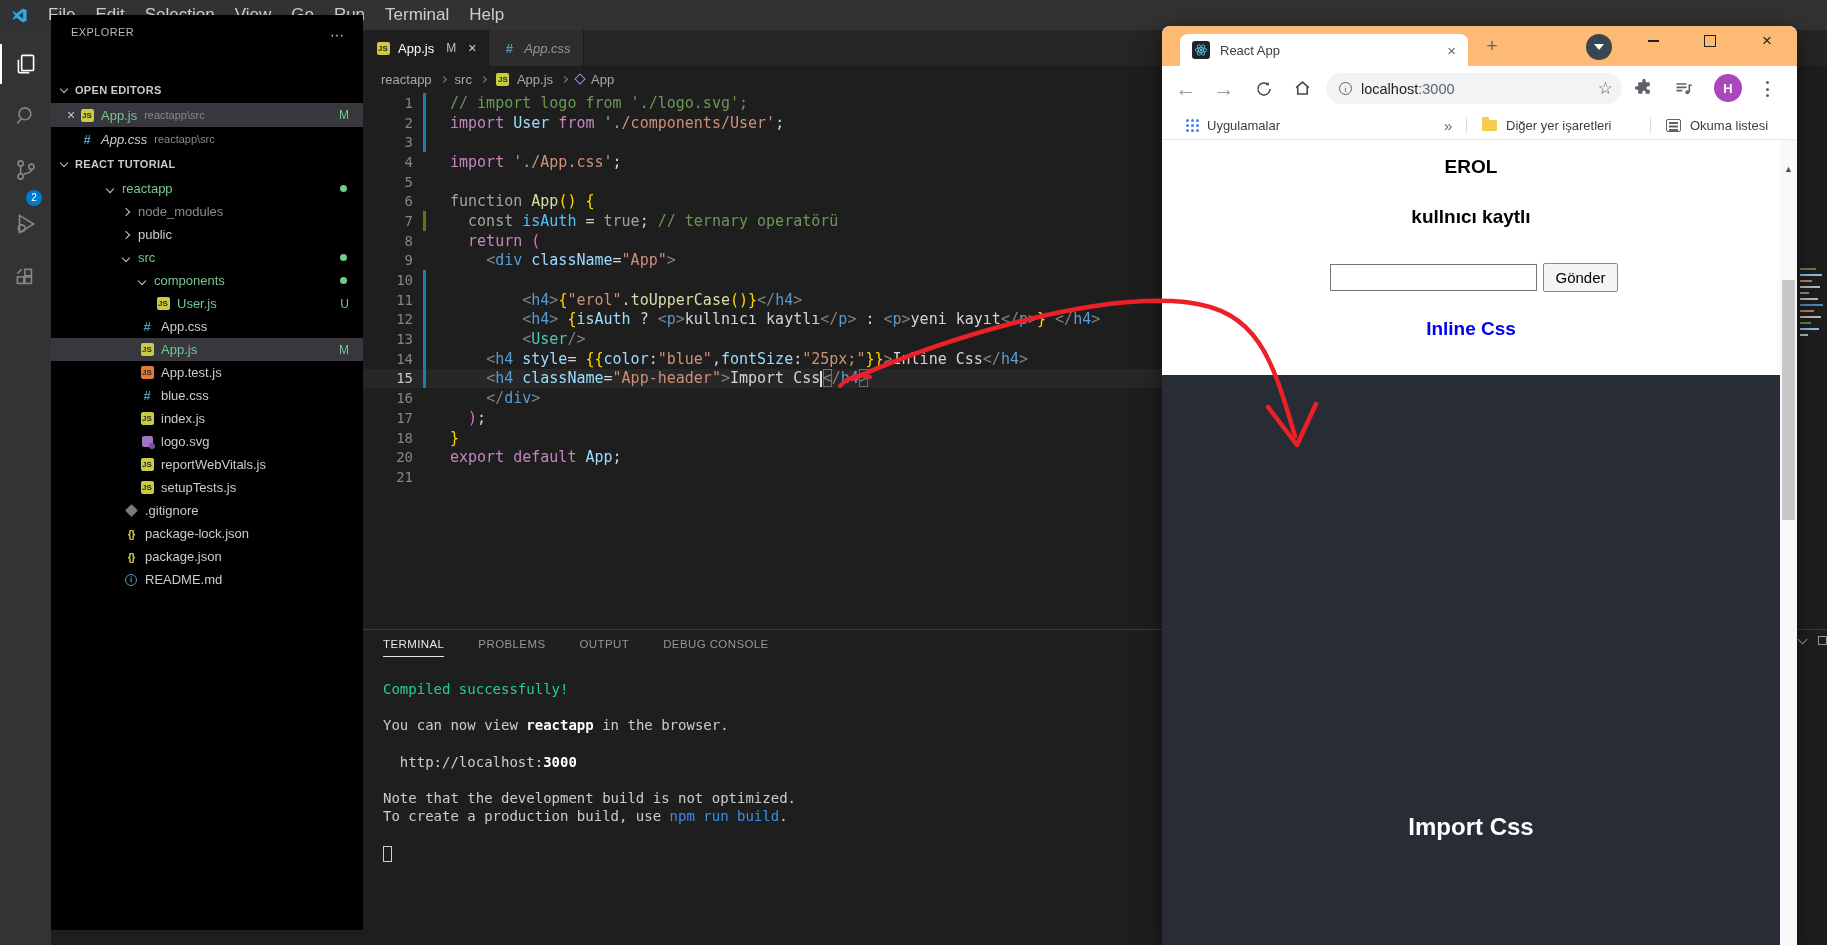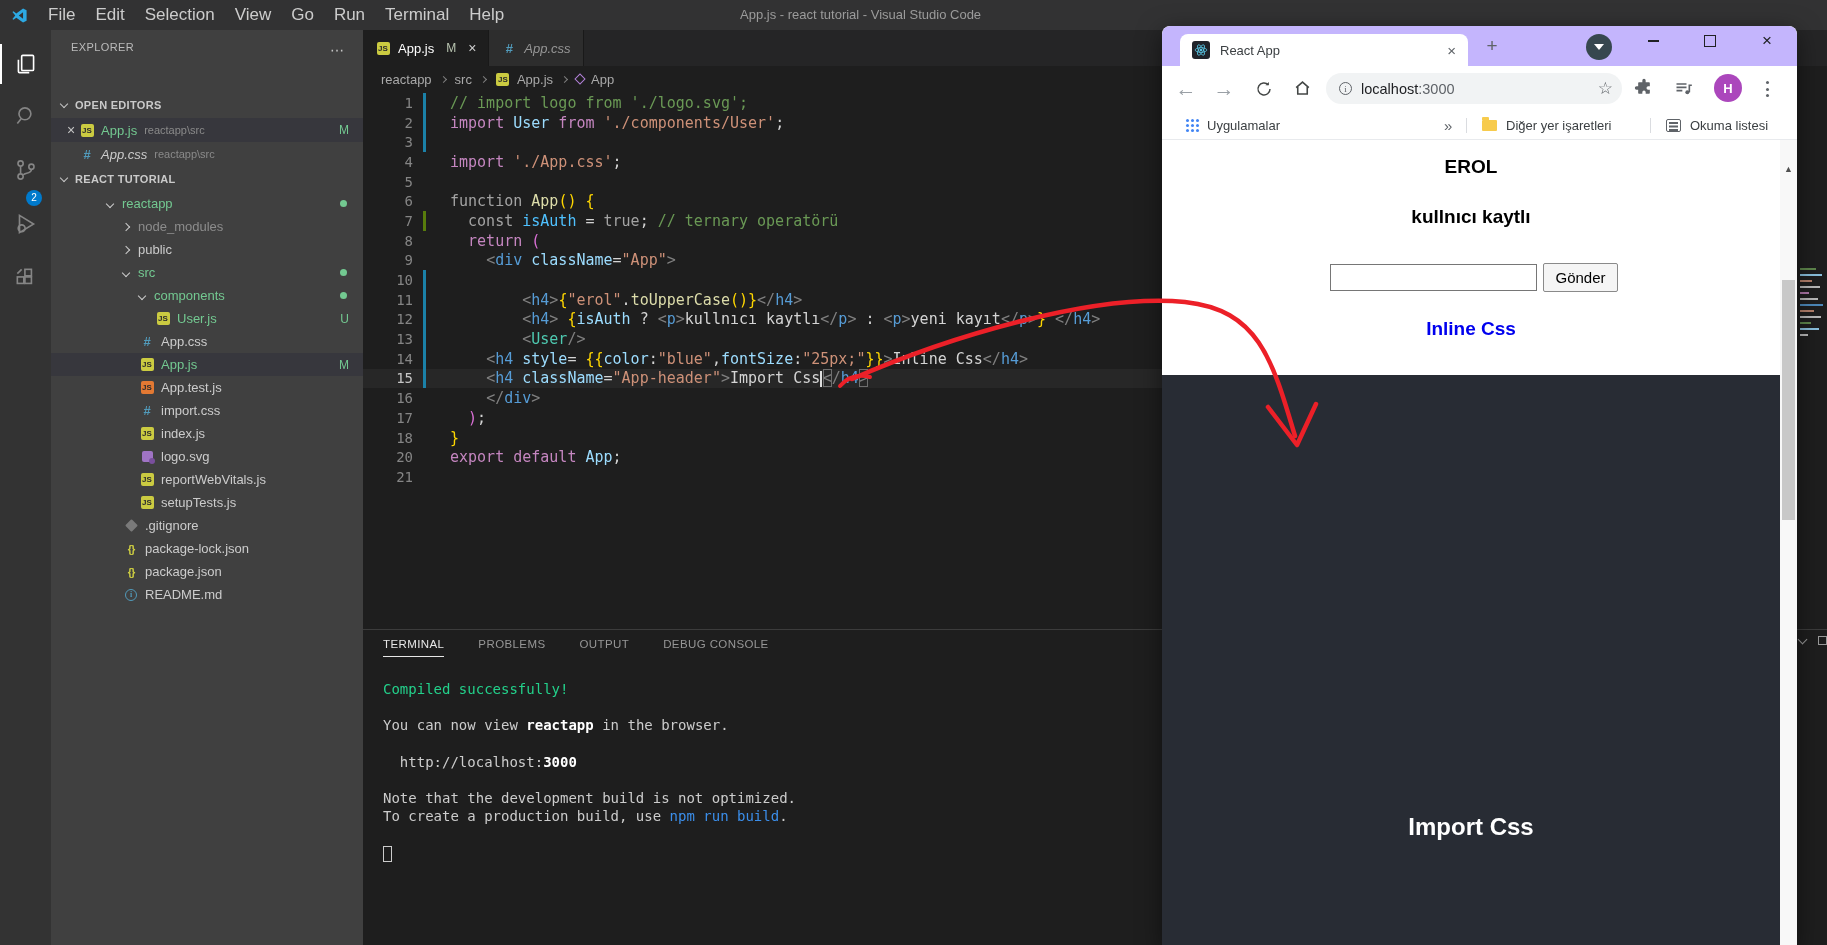--- a/index.html
+++ b/index.html
@@ -11,21 +11,21 @@
   .menu-item{color:#cccccc;font-size:17px;padding:0 10px;line-height:30px}
   #win-title{position:absolute;left:740px;top:0;line-height:30px;color:#9b9b9b;font-size:13px}
   #vsc-ctrl-sliver{position:absolute;left:1802px;top:13px;width:13px;height:2px;background:#b5b5b5}
   #activitybar{position:absolute;left:0;top:30px;width:51px;height:915px;background:#333333;z-index:1}
   .act-ico{position:absolute;left:0;width:51px;height:48px;display:flex;align-items:center;justify-content:center}
   .act-ico svg{stroke:#858585;fill:none;stroke-width:1.5}
   .act-ico.active svg{stroke:#ffffff}
   .act-ico.active:before{content:"";position:absolute;left:0;top:4px;bottom:4px;width:2px;background:#fff}
   #scm-badge{position:absolute;left:26px;top:190px;width:16px;height:16px;border-radius:50%;background:#007acc;color:#fff;font-size:10px;text-align:center;line-height:16px;z-index:2}
   
-  #sidebar{position:absolute;left:51px;top:30px;width:312px;height:915px;background:#404040;color:#cccccc;z-index:1}
+  #sidebar{position:absolute;left:51px;top:15px;width:312px;height:915px;background:#000000;color:#cccccc;z-index:1}
   #expl-title{position:absolute;left:20px;top:11px;font-size:11px;letter-spacing:.4px;color:#bbbbbb}
   #expl-dots{position:absolute;right:18px;top:12px;color:#c5c5c5;font-size:14px;letter-spacing:1px}
   .sect-head{position:absolute;left:0;width:312px;height:22px;font-size:11px;font-weight:bold;color:#cacaca;letter-spacing:.3px;display:flex;align-items:center}
   .chev{display:inline-block;width:6px;height:6px;border-right:1.4px solid #c5c5c5;border-bottom:1.4px solid #c5c5c5;transform:rotate(45deg);margin:0 8px 2px 10px}
   .erow{position:absolute;left:0;width:312px;height:24px;display:flex;align-items:center;font-size:13px}
   .erow.sel,.trow.sel{background:#37373d}
   .trow{position:absolute;left:0;width:312px;height:23px;display:flex;align-items:center;font-size:13px}
   .fpath{color:#8a8a8a;font-size:11px;margin-left:7px}
   .badge{position:absolute;right:14px;color:#73c991;font-size:12px}
   .gdot{position:absolute;right:16px;width:7px;height:7px;border-radius:50%;background:#73c991}
@@ -79,21 +79,21 @@
   #term{position:absolute;left:20px;top:50px;font-family:"DejaVu Sans Mono",monospace;font-size:14px;line-height:18.2px;white-space:pre}
   .t-fg{color:#cccccc}.t-green{color:#23d18b}.t-bold{color:#ffffff;font-weight:bold}.t-blue{color:#3b8eea}
   .t-cursor{display:inline-block;width:9px;height:16px;border:1px solid #cccccc;vertical-align:middle}
   
   #minimap{position:absolute;left:1800px;top:268px;width:26px}
   #minimap div{height:2px;margin-bottom:4px;opacity:.85}
   #panel-sliver-chev{position:absolute;left:1799px;top:636px;width:7px;height:7px;border-right:1.5px solid #9a9a9a;border-bottom:1.5px solid #9a9a9a;transform:rotate(45deg)}
   #panel-sliver-box{position:absolute;left:1818px;top:636px;width:9px;height:9px;border:1.4px solid #9a9a9a}
   
   #chrome{position:absolute;left:1162px;top:26px;width:635px;height:919px;background:#fff;border-radius:8px 8px 0 0;box-shadow:0 6px 24px rgba(0,0,0,.5);z-index:10;overflow:hidden}
-  #tabstrip{position:absolute;left:0;top:0;width:635px;height:40px;background:#c4b5fd;border-radius:8px 8px 0 0}
+  #tabstrip{position:absolute;left:0;top:0;width:635px;height:40px;background:#fdba74;border-radius:8px 8px 0 0}
   #btab{position:absolute;left:18px;top:8px;width:288px;height:32px;background:#fff;border-radius:8px 8px 0 0;display:flex;align-items:center}
   #favicon{width:18px;height:18px;background:#20232a;border-radius:3px;margin:0 10px 0 12px;display:flex;align-items:center;justify-content:center}
   #btab-title{font-size:13px;color:#3c4043}
   #btab-x{position:absolute;right:12px;color:#5f6368;font-size:15px}
   #newtab-btn{position:absolute;left:318px;top:8px;width:24px;height:24px;color:#5f6368;font-size:19px;text-align:center;line-height:23px}
   #tab-circle{position:absolute;left:424px;top:8px;width:26px;height:26px;border-radius:50%;background:#37474f;display:flex;align-items:center;justify-content:center}
   #tab-circle:after{content:"";width:0;height:0;border-left:5px solid transparent;border-right:5px solid transparent;border-top:6px solid #fff}
   .wctl{position:absolute;top:0;width:34px;height:30px;display:flex;align-items:center;justify-content:center;color:#202124}
   #wmin{left:474px}#wmax{left:531px}#wclose{left:588px;font-size:17px}
   #wmin:after{content:"";width:11px;height:1.4px;background:#202124}
@@ -150,21 +150,20 @@
   <div id="menus" style="display: flex;">
       <div class="menu-item">File</div>
       <div class="menu-item">Edit</div>
       <div class="menu-item">Selection</div>
       <div class="menu-item">View</div>
       <div class="menu-item">Go</div>
       <div class="menu-item">Run</div>
       <div class="menu-item">Terminal</div>
       <div class="menu-item">Help</div>
     </div>
-  <span id="win-title">App.js - react tutorial - Visual Studio Code</span>
 </div>
 <div id="vsc-ctrl-sliver"></div>
 
 <div id="activitybar">
   <div class="act-ico active" style="top:10px">
     <svg width="26" height="26" viewBox="0 0 24 24">
         <rect x="8" y="4" width="11" height="14" rx="1"></rect>
         <path d="M5 8 v11 a1 1 0 0 0 1 1 h9"></path>
       </svg>
   </div>
@@ -283,21 +282,21 @@
       <div class="trow" style="top: 346px; padding-left: 88px;">
         <span class="fico">
           <span class="ico-js ico-jsO">JS</span>
         </span>
         <span class="c-def">App.test.js</span>
       </div>
       <div class="trow" style="top: 369px; padding-left: 88px;">
         <span class="fico">
           <span class="ico-css">#</span>
         </span>
-        <span class="c-def">import.css</span>
+        <span class="c-def">blue.css</span>
       </div>
       <div class="trow" style="top: 392px; padding-left: 88px;">
         <span class="fico">
           <span class="ico-js">JS</span>
         </span>
         <span class="c-def">index.js</span>
       </div>
       <div class="trow" style="top: 415px; padding-left: 88px;">
         <span class="fico">
           <span class="ico-svg"></span>

